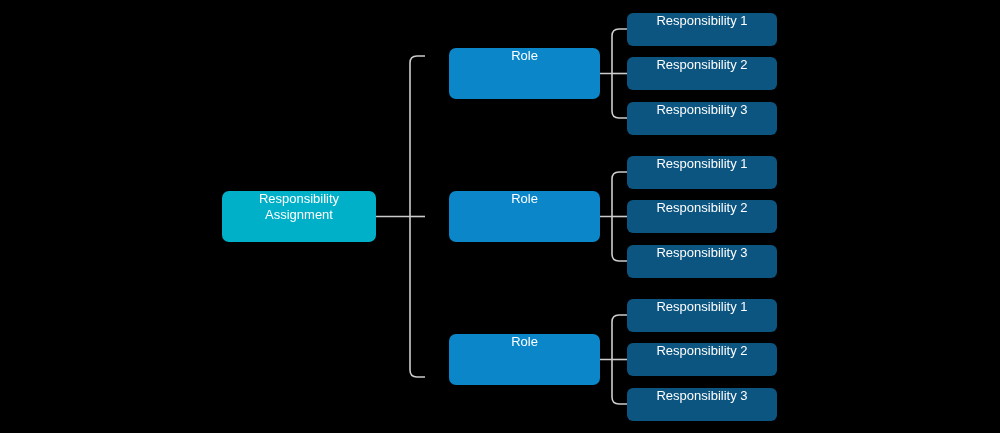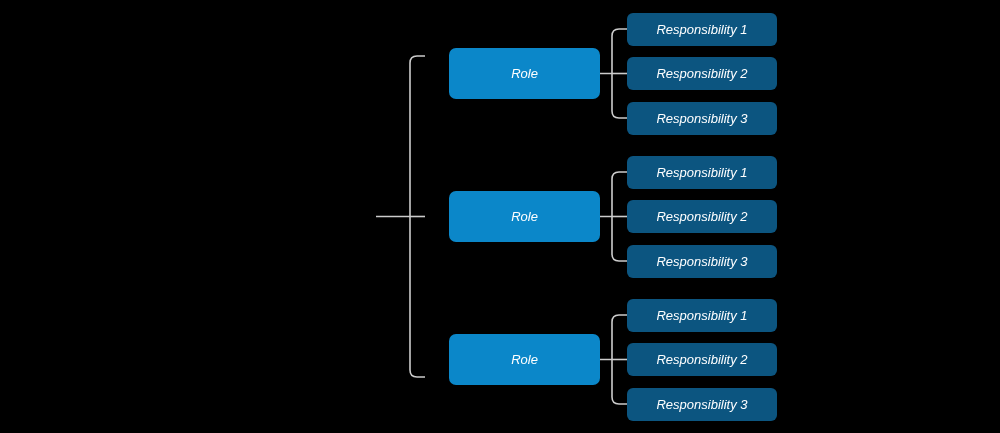--- a/index.html
+++ b/index.html
@@ -24,27 +24,26 @@
     left: 0;
     top: 0;
     width: 1000px;
     height: 433px;
     pointer-events: none;
   }
   .node {
     position: absolute;
     box-sizing: border-box;
     display: flex;
-    align-items: center;
+    align-items: flex-start;
     justify-content: center;
     text-align: center;
     color: #ffffff;
     line-height: 1.22;
     z-index: 2;
-    font-style: italic;
   }
   .node-root {
     width: 154px;
     height: 51px;
     left: 222px;
     top: 191px;
     background: #00b0c8;
     border-radius: 7px;
     font-size: 13px;
   }
@@ -96,20 +95,24 @@
       <path d="M612,216.5 L627,216.5"></path>
       <path d="M612,216.5 L612,254 Q612,261 619,261 L627,261"></path>
 
       <path d="M576,359.5 L612,359.5"></path>
       <path d="M612,359.5 L612,322 Q612,315 619,315 L627,315"></path>
       <path d="M612,359.5 L627,359.5"></path>
       <path d="M612,359.5 L612,397 Q612,404 619,404 L627,404"></path>
     </g>
   </svg>
 
+  <div class="node node-root">
+    <span class="node-label">Responsibility
+Assignment</span>
+  </div>
 
   <div class="node node-role r1">
     <span class="node-label">Role</span>
   </div>
   <div class="node node-resp" style="top:13px">
     <span class="node-label">Responsibility 1</span>
   </div>
   <div class="node node-resp" style="top:57px">
     <span class="node-label">Responsibility 2</span>
   </div>

